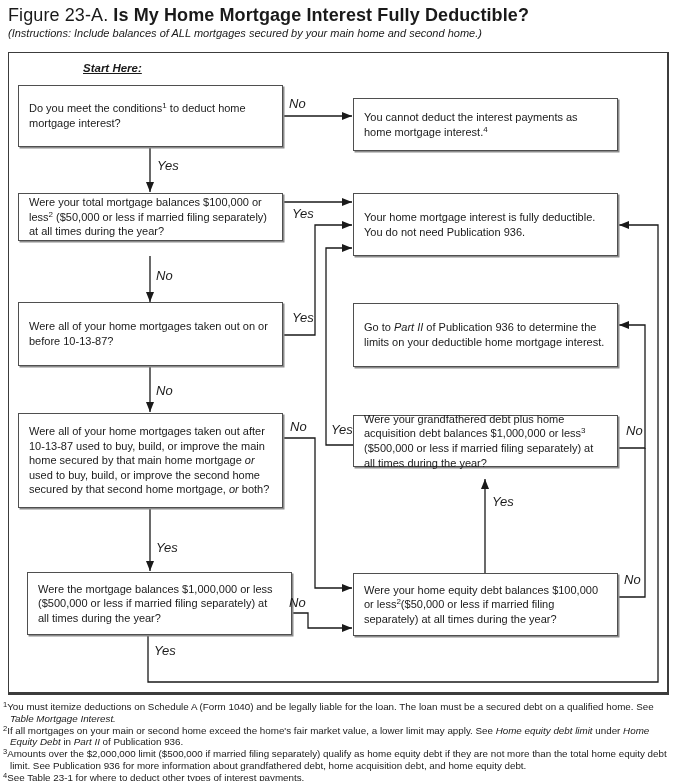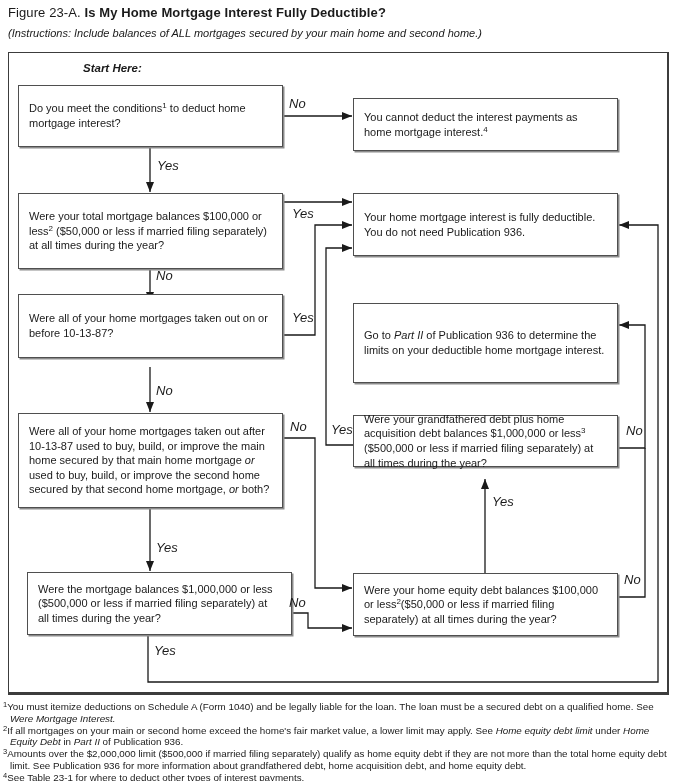--- a/index.html
+++ b/index.html
@@ -3,25 +3,25 @@
 <meta charset="utf-8">
 <style>
   :root{
     --ink:#1a1a1a; --box-border:#4f4f4f; --box-shadow:#8c8c8c;
     --frame-border:#3c3c3c; --bg:#ffffff;
   }
   *{margin:0;padding:0;box-sizing:border-box;}
   html,body{width:677px;height:781px;background:var(--bg);overflow:hidden;}
   body{font-family:"Liberation Sans",sans-serif;color:var(--ink);position:relative;}
   .abs{position:absolute;}
-  .title{left:8px;top:5px;font-size:13px;letter-spacing:.1px;white-space:nowrap;}
+  .title{left:8px;top:5px;font-size:18px;letter-spacing:.1px;white-space:nowrap;}
   .instructions{left:8px;top:27px;font-size:11px;font-style:italic;white-space:nowrap;}
   .frame{left:8px;top:52px;width:661px;height:643px;border:1.5px solid var(--frame-border);
          border-right-width:2px;border-bottom-width:3px;background:transparent;}
-  .start-here{left:83px;top:62px;font-size:11.5px;font-weight:bold;font-style:italic;}
+  .start-here{left:83px;top:62px;font-size:11.5px;font-weight:bold;font-style:italic;text-decoration:underline;}
   .qbox{position:absolute;width:265px;background:var(--bg);border:1.4px solid var(--box-border);
         box-shadow:1.5px 1.5px 0 var(--box-shadow);display:flex;align-items:center;
         padding:5px 10px;font-size:11px;line-height:1.32;}
   .qbox sup{font-size:8px;line-height:0;vertical-align:4px;}
   .lbl{position:absolute;font-size:13px;font-style:italic;white-space:nowrap;}
   svg.wires{position:absolute;left:0;top:0;width:677px;height:781px;pointer-events:none;}
   svg.wires polyline,svg.wires line{fill:none;stroke:var(--ink);stroke-width:1.3px;}
   .footnotes{left:3px;top:701px;width:669px;font-size:9.8px;line-height:1.2;}
   .footnote{padding-left:7px;text-indent:-7px;}
   .footnote sup{font-size:7.5px;line-height:0;vertical-align:3px;}
@@ -56,30 +56,30 @@
   <polyline points="618,597 645,597 645,448"></polyline>
   <polyline points="618,448 645,448 645,325 619,325" marker-end="url(#arr)"></polyline>
 </svg>
 
 <div class="qbox" style="left:18px;top:85px;height:62px">
     <div><span>Do you meet the conditions</span><sup>1</sup><span> to deduct home mortgage interest?</span></div>
   </div>
 <div class="qbox" style="left:353px;top:98px;height:53px">
     <div><span>You cannot deduct the interest payments as home mortgage interest.</span><sup>4</sup></div>
   </div>
-<div class="qbox" style="left:18px;top:193px;height:76px">
+<div class="qbox" style="left:18px;top:193px;height:48px">
     <div><span>Were your total mortgage balances $100,000 or less</span><sup>2</sup><span> ($50,000 or less if married filing separately) at all times during the year?</span></div>
   </div>
 <div class="qbox" style="left:353px;top:193px;height:63px">
     <div><span>Your home mortgage interest is fully deductible. You do not need Publication 936.</span></div>
   </div>
-<div class="qbox" style="left:18px;top:294px;height:64px">
+<div class="qbox" style="left:18px;top:302px;height:64px">
     <div><span>Were all of your home mortgages taken out on or before 10-13-87?</span></div>
   </div>
-<div class="qbox" style="left:353px;top:303px;height:80px">
+<div class="qbox" style="left:353px;top:303px;height:64px">
     <div><span>Go to </span><span style="font-style: italic;">Part II</span><span> of Publication 936 to determine the limits on your deductible home mortgage interest.</span></div>
   </div>
 <div class="qbox" style="left:18px;top:413px;height:95px">
     <div><span>Were all of your home mortgages taken out after 10-13-87 used to buy, build, or improve the main home secured by that main home mortgage </span><span style="font-style: italic;">or</span><span> used to buy, build, or improve the second home secured by that second home mortgage, </span><span style="font-style: italic;">or</span><span> both?</span></div>
   </div>
 <div class="qbox" style="left:353px;top:415px;height:52px">
     <div><span>Were your grandfathered debt plus home acquisition debt balances $1,000,000 or less</span><sup>3</sup><span> ($500,000 or less if married filing separately) at all times during the year?</span></div>
   </div>
 <div class="qbox" style="left:27px;top:572px;height:63px">
     <div><span>Were the mortgage balances $1,000,000 or less ($500,000 or less if married filing separately) at all times during the year?</span></div>
@@ -97,17 +97,17 @@
 <div class="lbl" style="left:290px;top:419px">No</div>
 <div class="lbl" style="left:331px;top:422px">Yes</div>
 <div class="lbl" style="left:156px;top:540px">Yes</div>
 <div class="lbl" style="left:289px;top:595px">No</div>
 <div class="lbl" style="left:154px;top:643px">Yes</div>
 <div class="lbl" style="left:492px;top:494px">Yes</div>
 <div class="lbl" style="left:626px;top:423px">No</div>
 <div class="lbl" style="left:624px;top:572px">No</div>
 
 <div class="abs footnotes">
-  <div class="footnote"><sup>1</sup><span>You must itemize deductions on Schedule A (Form 1040) and be legally liable for the loan. The loan must be a secured debt on a qualified home. See </span><span style="font-style: italic;">Were Mortgage Interest.</span></div>
+  <div class="footnote"><sup>1</sup><span>You must itemize deductions on Schedule A (Form 1040) and be legally liable for the loan. The loan must be a secured debt on a qualified home. See </span><span style="font-style: italic;">Table Mortgage Interest.</span></div>
   <div class="footnote"><sup>2</sup><span>If all mortgages on your main or second home exceed the home's fair market value, a lower limit may apply. See </span><span style="font-style: italic;">Home equity debt limit</span><span> under </span><span style="font-style: italic;">Home Equity Debt</span><span> in </span><span style="font-style: italic;">Part II</span><span> of Publication 936.</span></div>
   <div class="footnote"><sup>3</sup><span>Amounts over the $2,000,000 limit ($500,000 if married filing separately) qualify as home equity debt if they are not more than the total home equity debt limit. See Publication 936 for more information about grandfathered debt, home acquisition debt, and home equity debt.</span></div>
   <div class="footnote"><sup>4</sup><span>See Table 23-1 for where to deduct other types of interest payments.</span></div>
 </div>
 
 </body></html>

